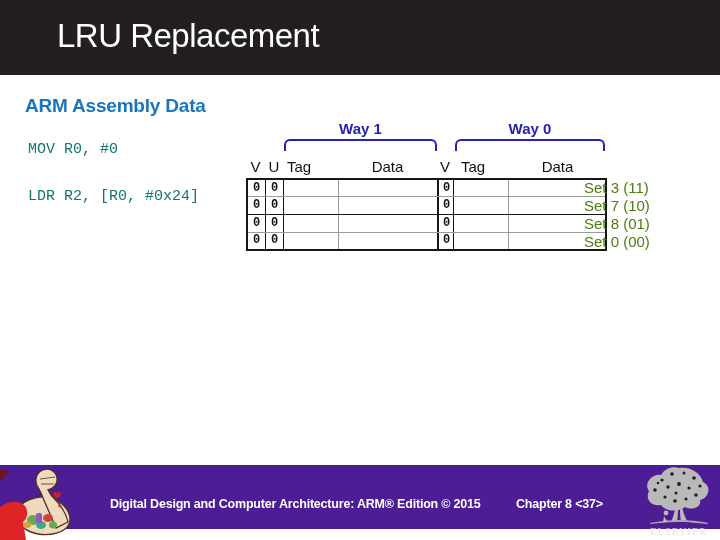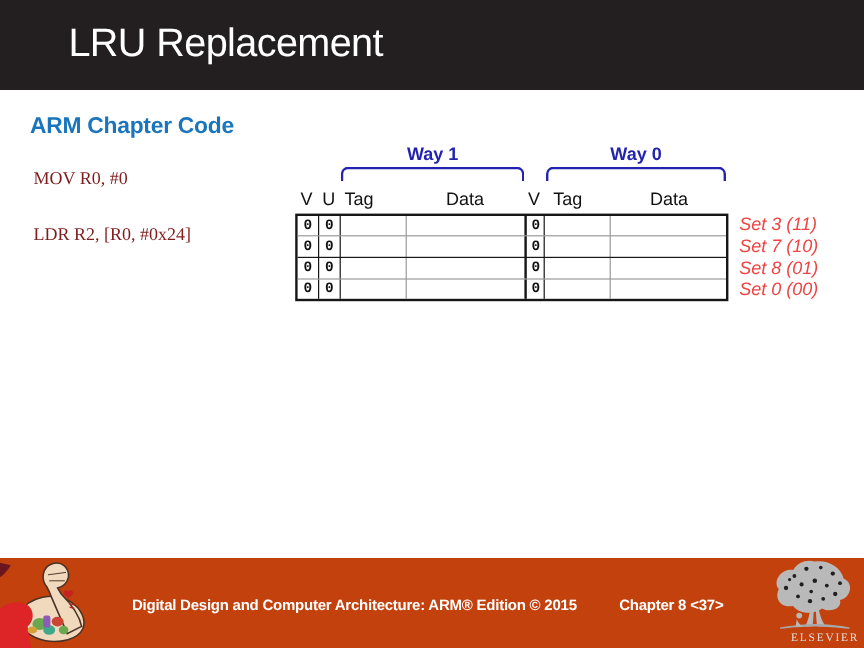--- a/index.html
+++ b/index.html
@@ -13,22 +13,22 @@
     position:absolute;left:57px;top:15px;color:#ffffff;
     font-size:33px;line-height:42px;font-weight:400;letter-spacing:-0.5px;
   }
   
   .heading{
     position:absolute;left:25px;top:95px;
     font-size:19px;font-weight:700;color:#1b75bc;letter-spacing:-0.2px;
   }
   .code{
     position:absolute;left:28px;top:111px;
-    font-family:Liberation Serif, serif;
-    font-size:15px;line-height:15.5px;color:#7f1d1d;white-space:pre;
+    font-family:Liberation Mono, monospace;
+    font-size:15px;line-height:15.5px;color:#0f766e;white-space:pre;
   }
   
   .way-label{position:absolute;top:120px;font-size:15px;color:#2323b0;text-align:center;}
   .way-label.w1{left:284px;width:153px;font-weight:bold;}
   .way-label.w0{left:455px;width:150px;font-weight:bold;}
   .brace{
     position:absolute;top:139px;height:10px;
     border:2px solid #2323b0;border-bottom:none;border-radius:6px 6px 0 0;
   }
   .brace.w1{left:284px;width:149px;}
@@ -48,48 +48,48 @@
   .vline{position:absolute;top:0;bottom:0;width:1px;background:#161616;}
   .vline.gray{background:#9a9a9a;}
   .vline.thick{width:2px;}
   .hline{position:absolute;left:0;right:0;height:1px;background:#9a9a9a;}
   .hline.dark{background:#161616;}
   .zv{
     position:absolute;width:15px;height:15px;text-align:center;
     font-family:"Liberation Mono","DejaVu Sans Mono",monospace;
     font-size:12px;font-weight:700;color:#111;line-height:15px;
   }
-  .setlabel{position:absolute;left:616px;height:18px;font-size:15px;color:#ef4444;font-style:italic;}
+  .setlabel{position:absolute;left:584px;height:18px;font-size:15px;color:#4d7c0f;}
   
-  .footer{position:absolute;left:0;top:465px;width:720px;height:75px;background:#c2410c;}
+  .footer{position:absolute;left:0;top:465px;width:720px;height:64px;background:#4c1d95;}
   .book-title{
     position:absolute;left:110px;top:32px;color:#ffffff;
     font-size:12.5px;font-weight:700;letter-spacing:-0.2px;white-space:nowrap;
   }
   .chapter{
     position:absolute;left:516px;top:32px;color:#ffffff;
     font-size:12.5px;font-weight:700;letter-spacing:-0.2px;white-space:nowrap;
   }
   .arm-art{position:absolute;left:0;top:0;width:115px;height:75px;}
-  .logo{position:absolute;right:4px;top:1px;width:74px;height:73px;text-align:right;}
+  .logo{position:absolute;right:4px;top:1px;width:74px;height:73px;text-align:center;}
   .logo-text{
     position:absolute;left:0;right:0;bottom:2px;
     font-family:"Liberation Serif",serif;font-size:9.5px;color:#e2e2e2;letter-spacing:1.5px;
   }
 </style>
 </head>
 <body>
 
 <div class="slide">
 
   <div class="titlebar">
     <div class="slide-title">LRU Replacement</div>
   </div>
 
-  <div class="heading">ARM Chapter Code</div>
+  <div class="heading">ARM Assembly Data</div>
   <div class="code">
     <div>MOV R0, #0</div>
     <div>LDR R2, [R0, #0x24]</div>
   </div>
 
   <div class="way-label w1">Way 1</div>
   <div class="way-label w0">Way 0</div>
   <div class="brace w1"></div>
   <div class="brace w0"></div>
 

